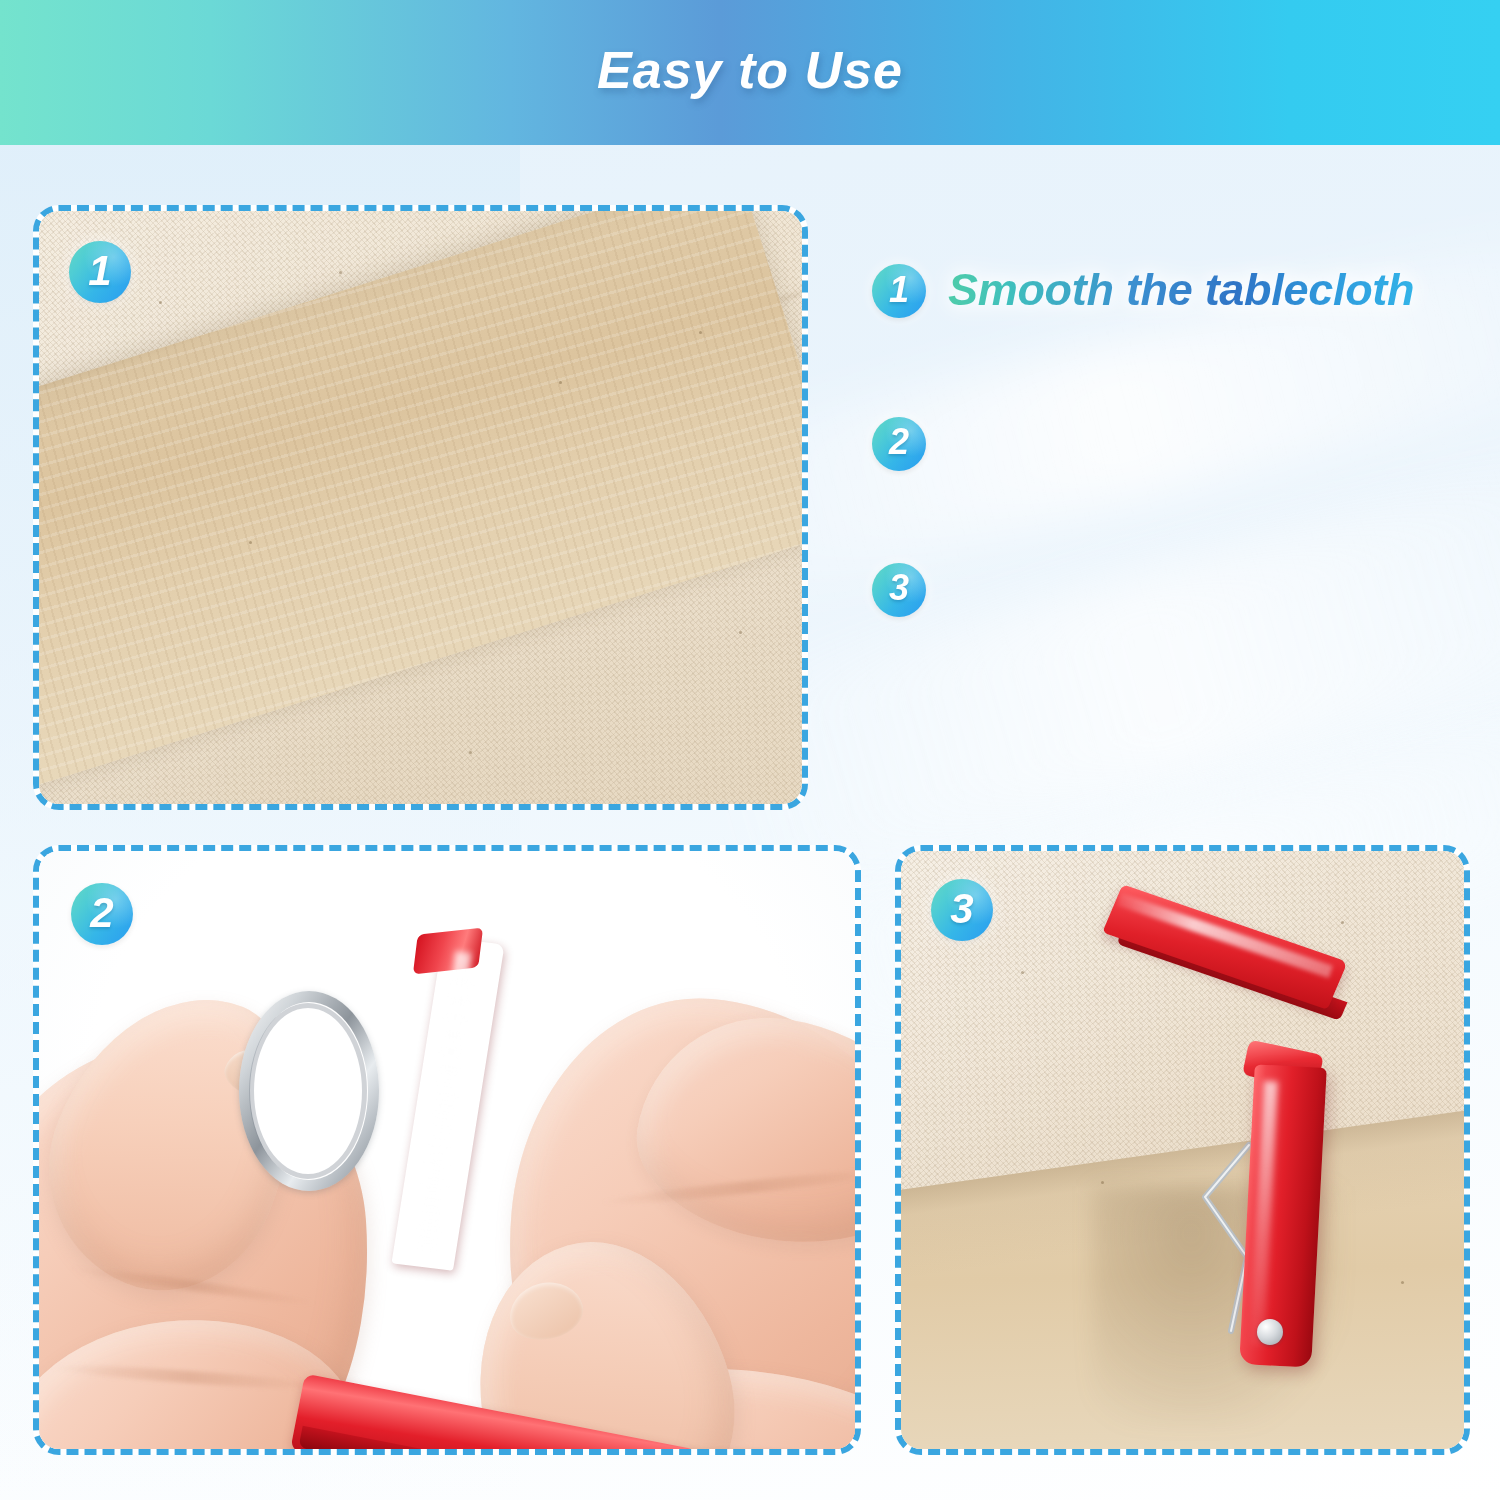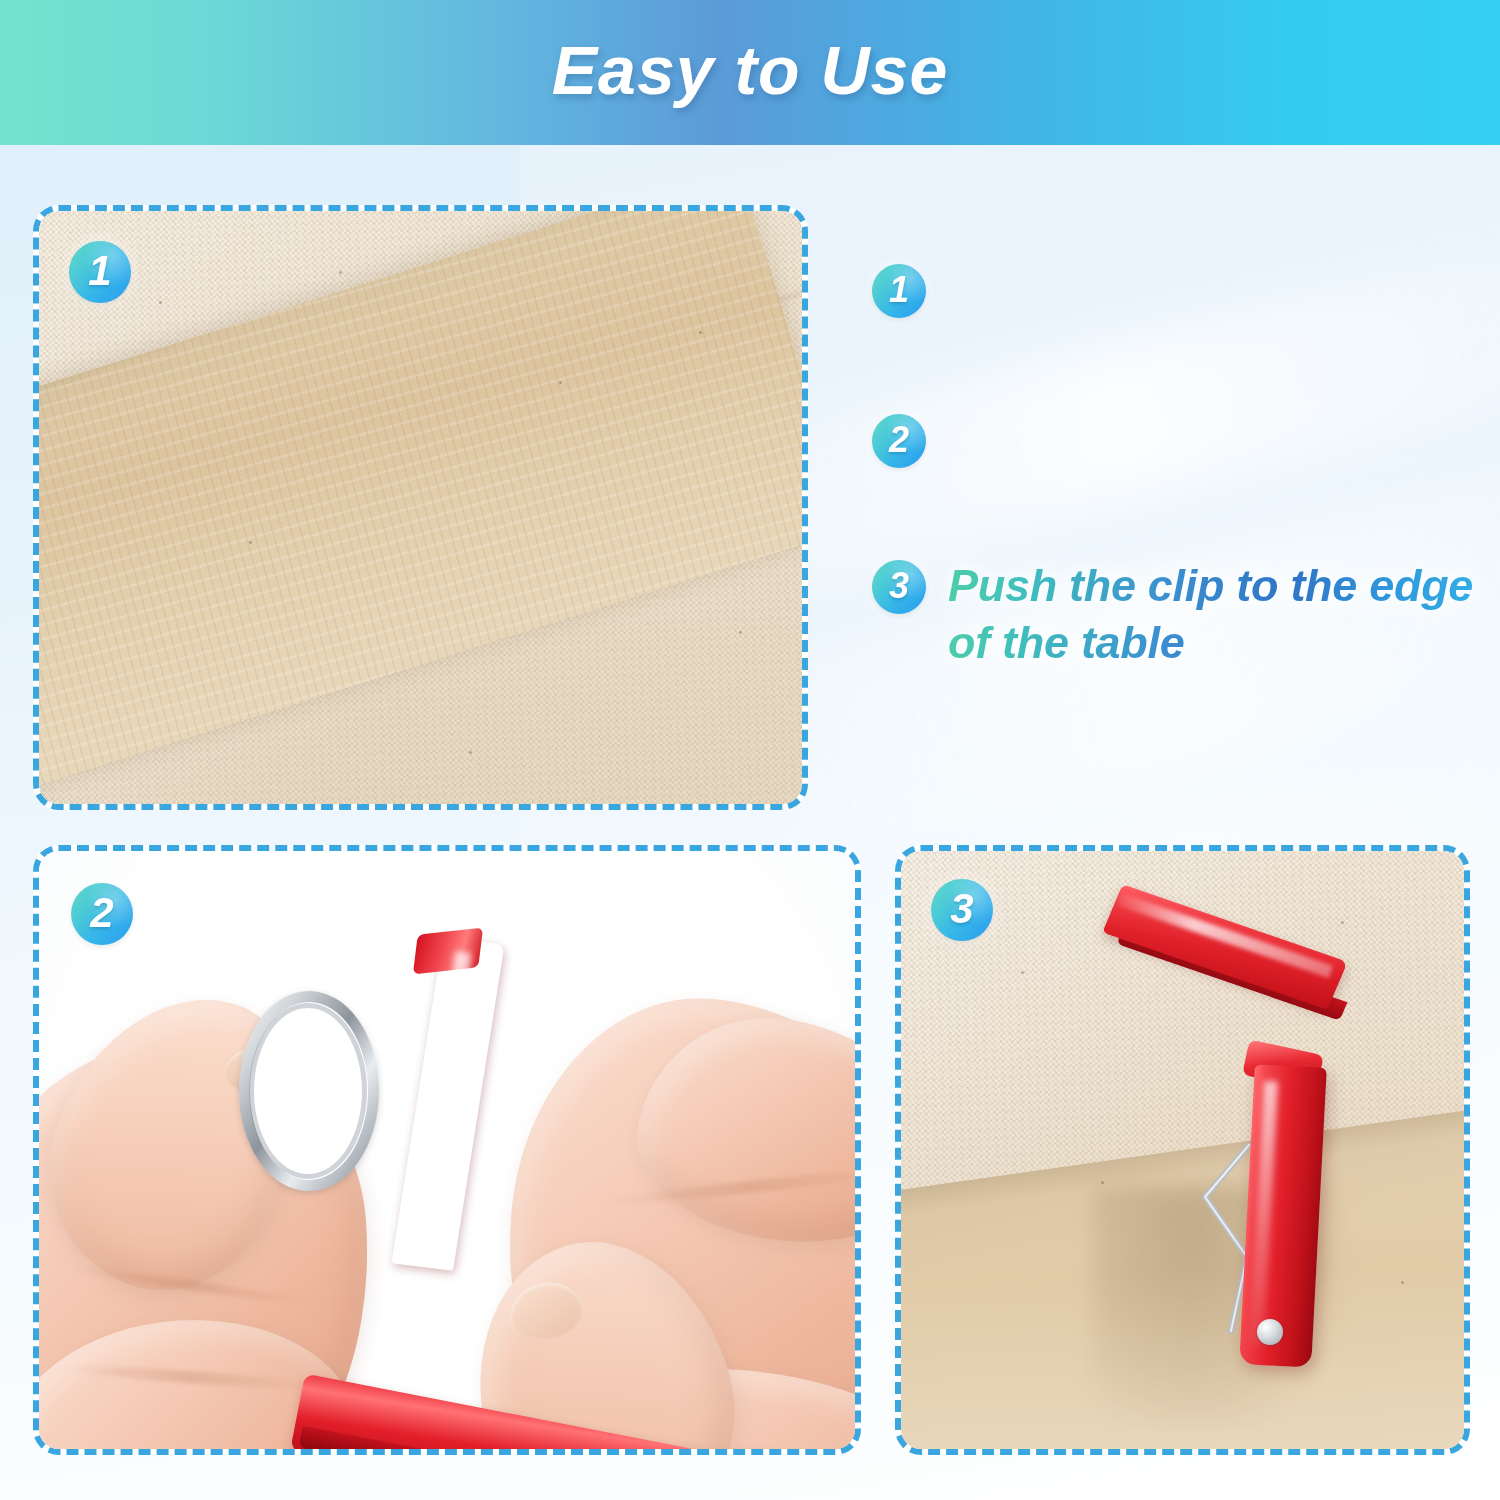--- a/index.html
+++ b/index.html
@@ -42,21 +42,21 @@
         #6bd9d6 14%,
         #62b6e0 34%,
         #5b9bd8 48%,
         #43b4e6 68%,
         #34cbf0 86%,
         #35d0f2 100%);
     display:flex; align-items:center; justify-content:center;
   }
   #header-title {
     color:#ffffff;
-    font-size:68px;
+    font-size:52px;
     font-weight:bold;
     font-style:italic;
     letter-spacing:1px;
     line-height:1;
     padding-bottom:6px;
     text-shadow:2px 4px 7px rgba(40,90,140,.35);
     white-space:nowrap;
   }
 
   
@@ -492,29 +492,29 @@
       <span>3</span>
     </div>
   </div>
 
   <div id="steps">
 
     <div class="step" id="step-1">
       <div class="badge">
         <span>1</span>
       </div>
+      <div class="step-text">Smooth the tablecloth</div>
     </div>
 
     <div class="step" id="step-2">
       <div class="badge">
         <span>2</span>
       </div>
     </div>
 
     <div class="step" id="step-3">
       <div class="badge">
         <span>3</span>
       </div>
-      <div class="step-text">Push the clip to the edge of the table</div>
     </div>
 
   </div>
 </div>
 
 </body></html>

